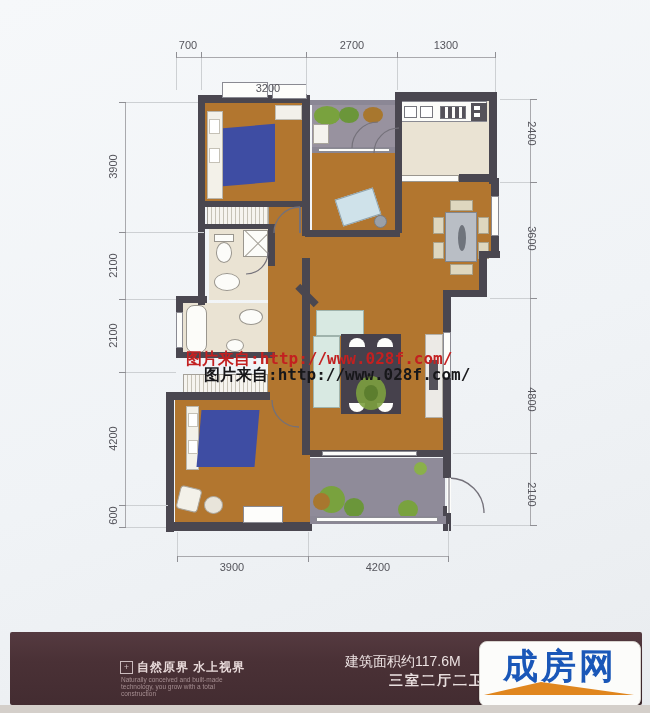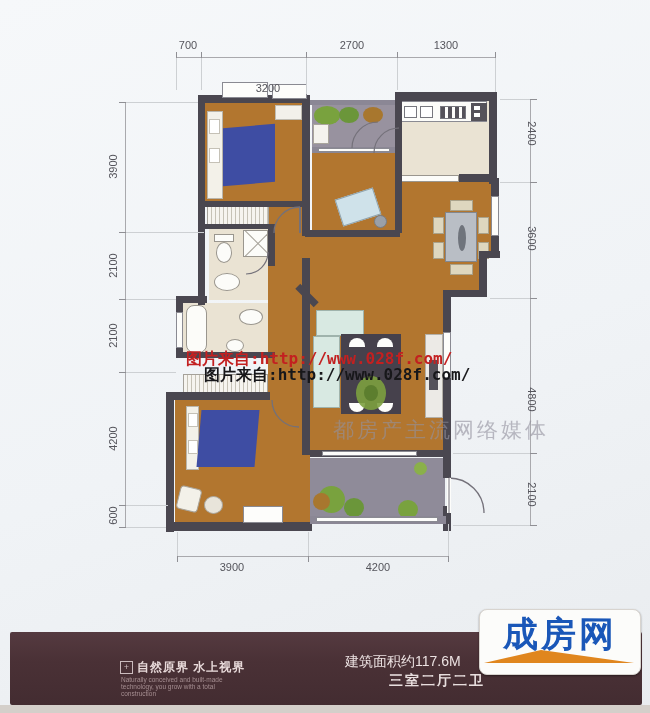--- a/index.html
+++ b/index.html
@@ -20,21 +20,21 @@
   .vrot{transform:rotate(-90deg);}
   .vrot2{transform:rotate(90deg);}
   .wm-red{position:absolute;font-family:"DejaVu Sans Mono","Liberation Mono",monospace;font-weight:bold;font-size:16px;color:#c32020;white-space:nowrap;}
   .wm-black{position:absolute;font-family:"DejaVu Sans Mono","Liberation Mono",monospace;font-weight:bold;font-size:16px;color:#17171a;white-space:nowrap;}
   .wm-name{position:absolute;font-size:46px;font-weight:bold;letter-spacing:5px;color:rgba(128,128,142,0.48);white-space:nowrap;}
   .wm-url{position:absolute;font-size:22px;font-weight:bold;color:rgba(233,124,128,0.85);white-space:nowrap;letter-spacing:1px;}
   .wm-slogan{position:absolute;font-size:21px;color:rgba(147,145,158,0.62);letter-spacing:3px;white-space:nowrap;}
   #footer-bar{position:absolute;left:10px;top:632px;width:632px;height:73px;background:linear-gradient(180deg,#553a40 0%,#4a3136 40%,#432c31 100%);border-radius:2px;}
   #bottom-strip{position:absolute;left:0;top:705px;width:650px;height:8px;background:#d4cfca;}
   .ftxt{position:absolute;white-space:nowrap;}
-  #logo-box{position:absolute;left:479px;top:609px;width:160px;height:64px;background:#fcfcfa;border-radius:8px;border:1px solid #d8d4cf;box-shadow:0 1px 2px rgba(0,0,0,0.4);overflow:hidden;}
+  #logo-box{position:absolute;left:479px;top:641px;width:160px;height:64px;background:#fcfcfa;border-radius:8px;border:1px solid #d8d4cf;box-shadow:0 1px 2px rgba(0,0,0,0.4);overflow:hidden;}
   #logo-roof{position:absolute;left:4px;top:40px;width:150px;height:13px;background:#e0861e;clip-path:polygon(0 100%,38% 0,100% 100%);}
   #logo-name{position:absolute;left:0;top:1px;width:160px;text-align:center;font-size:35px;font-weight:bold;color:#1a57b8;letter-spacing:3px;}
   #logo-url{position:absolute;left:0;top:44px;width:160px;text-align:center;font-size:13px;font-weight:bold;color:#1a57b8;background:rgba(252,252,250,0.75);}
   .bush{position:absolute;border-radius:50%;}
   svg.overlay{position:absolute;left:0;top:0;}
 </style>
 </head>
 <body>
 
 <div id="canvas">
@@ -238,21 +238,20 @@
   <div class="ln" style="left:177px;top:556px;width:271px;height:1px;"></div>
   <div class="tick" style="left:177px;top:551px;width:1px;height:11px;"></div>
   <div class="tick" style="left:308px;top:551px;width:1px;height:11px;"></div>
   <div class="tick" style="left:448px;top:551px;width:1px;height:11px;"></div>
   <div class="ext" style="left:177px;top:532px;width:1px;height:24px;"></div>
   <div class="ext" style="left:308px;top:532px;width:1px;height:24px;"></div>
   <div class="ext" style="left:448px;top:524px;width:1px;height:32px;"></div>
   <div class="dimlab" style="left:202px;top:561px;">3900</div>
   <div class="dimlab" style="left:348px;top:561px;">4200</div>
 
-  <div class="wm-slogan" style="left:333px;top:416px;">都房产主流网络媒体</div>
   <div class="wm-red" style="left:186px;top:349px;">图片来自:http://www.028f.com/</div>
   <div class="wm-black" style="left:204px;top:365px;">图片来自:http://www.028f.com/</div>
 
   <div id="footer-bar">
     <span class="ftxt" style="left:110px;top:29px;width:11px;height:11px;border:1px solid #cbbcbe;color:#cbbcbe;font-size:9px;line-height:11px;text-align:center;display:block;">+</span>
     <div class="ftxt" style="left:127px;top:27px;font-size:12px;font-weight:bold;color:#e8dada;letter-spacing:1px;">自然原界  水上视界</div>
     <div class="ftxt" style="left:111px;top:44px;font-size:6.5px;line-height:7px;color:#a58e91;">
       <div>Naturally conceived and built-made</div>
       <div>technology, you grow with a total</div>
       <div>construction</div>

